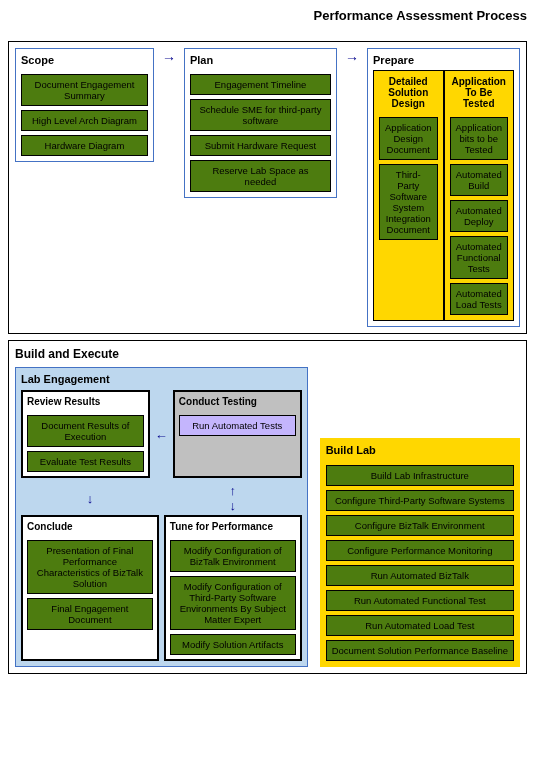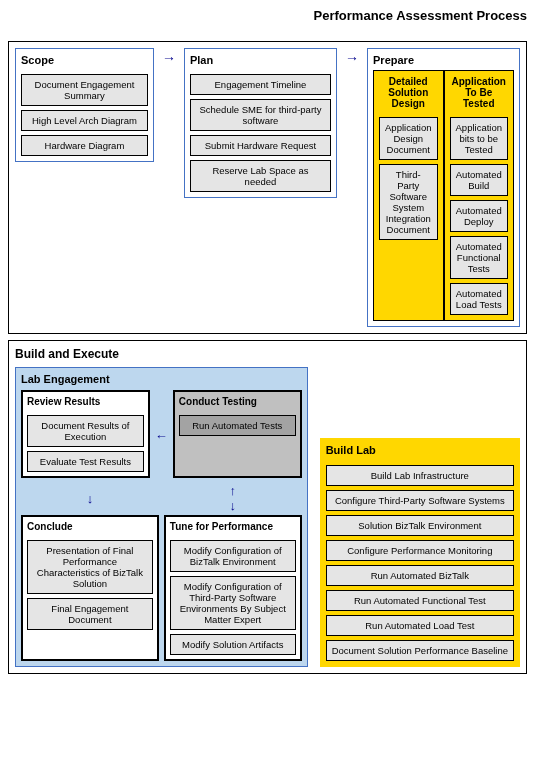--- a/index.html
+++ b/index.html
@@ -31,21 +31,21 @@
       font-size: 11px;
       font-weight: bold;
       margin-bottom: 4px;
     }
     .box-col {
       display: flex;
       flex-direction: column;
       gap: 4px;
     }
     .white-box {
-      background: #e5e5e5;
+      background: #4d7c0f;
       border: 1.5px solid #000;
       padding: 4px 5px;
       text-align: center;
       font-size: 9.5px;
     }
     .scope-col {
       border: 1.5px solid #4472C4;
       padding: 5px;
       min-width: 80px;
     }
@@ -222,21 +222,21 @@
         <div class="review-results-box box-col">
           <div class="box-title">Review Results</div>
           <div class="white-box">Document Results of Execution</div>
           <div class="white-box">Evaluate Test Results</div>
         </div>
 
         <div style="display:flex;align-items:center;font-size:13px;color:#00008B;">←</div>
 
         <div class="conduct-testing-box box-col">
           <div class="box-title">Conduct Testing</div>
-          <div class="white-box" style="background:#a3a3a3;">Run Automated Tests</div>
+          <div class="white-box" style="background:#c4b5fd;">Run Automated Tests</div>
         </div>
       </div>
 
       <div style="display:flex;flex-direction:row;gap:5px;margin:2px 0;">
         <div style="flex:1;display:flex;justify-content:center;align-items:center;">
           <div style="font-size:13px;color:#00008B;">↓</div>
         </div>
         <div style="flex:1;display:flex;justify-content:center;align-items:center;flex-direction:column;">
           <div style="font-size:13px;color:#00008B;">↑</div>
           <div style="font-size:13px;color:#00008B;">↓</div>
@@ -261,21 +261,21 @@
 
     </div>
 
     <div style="display:flex;flex-direction:column;align-items:center;justify-content:flex-start;padding-top:0px;">
     </div>
 
     <div class="build-lab-col box-col">
       <div class="build-lab-title">Build Lab</div>
       <div class="white-box">Build Lab Infrastructure</div>
       <div class="white-box">Configure Third-Party Software Systems</div>
-      <div class="white-box">Solution BizTalk Environment</div>
+      <div class="white-box">Configure BizTalk Environment</div>
       <div class="white-box">Configure Performance Monitoring</div>
       <div class="white-box">Run Automated BizTalk</div>
       <div class="white-box">Run Automated Functional Test</div>
       <div class="white-box">Run Automated Load Test</div>
       <div class="white-box">Document Solution Performance Baseline</div>
     </div>
 
   </div>
 </div>
 

